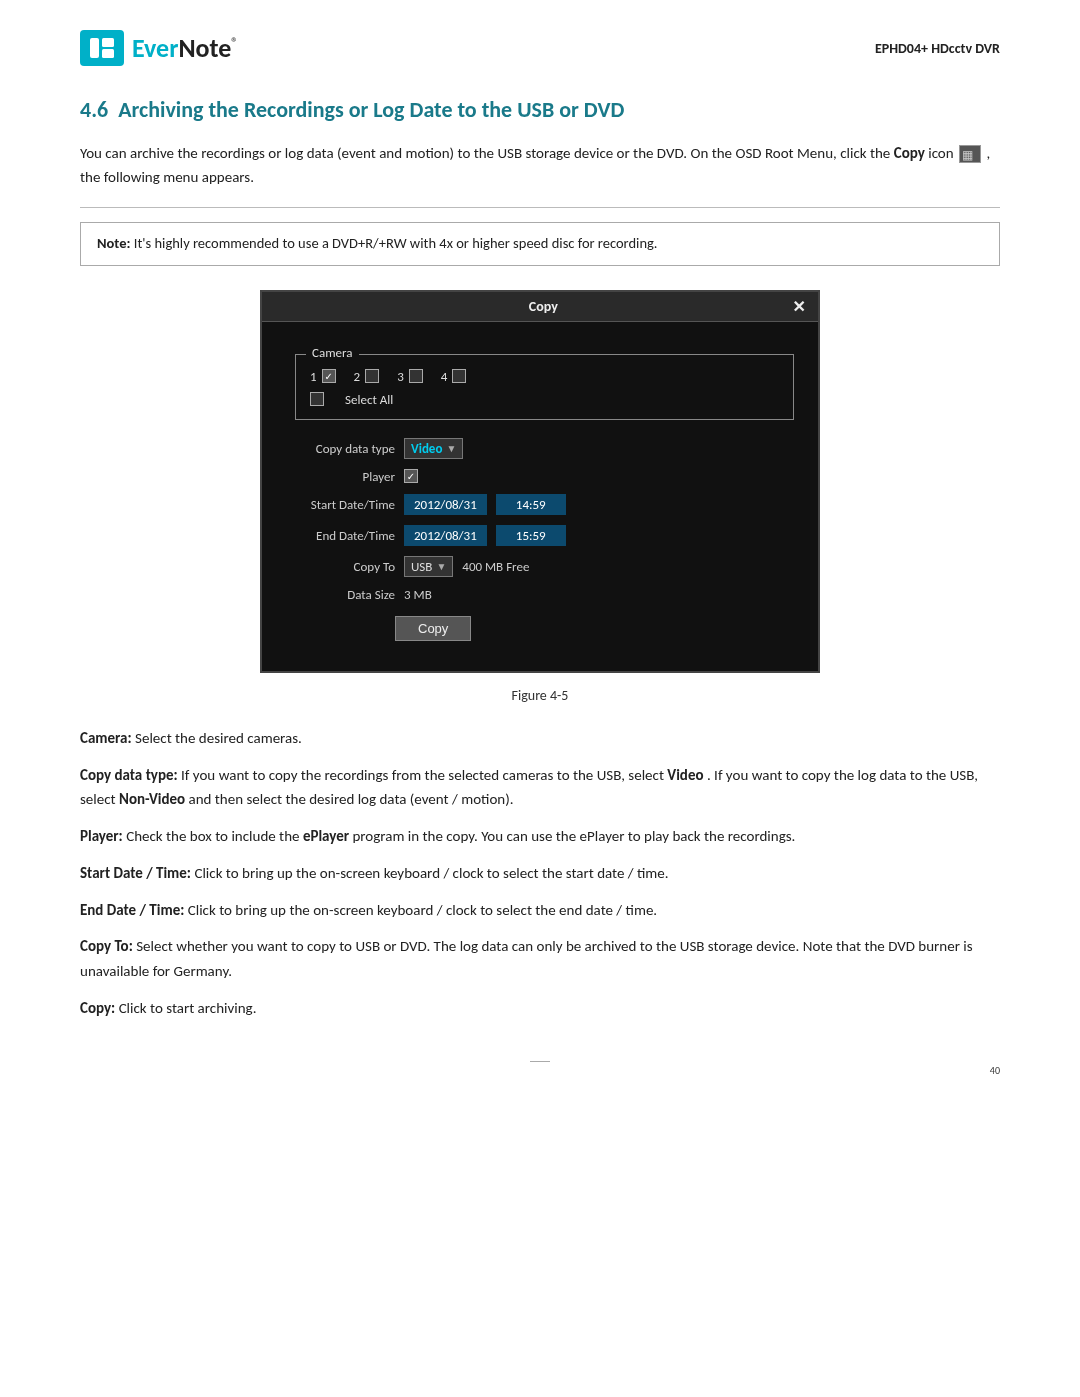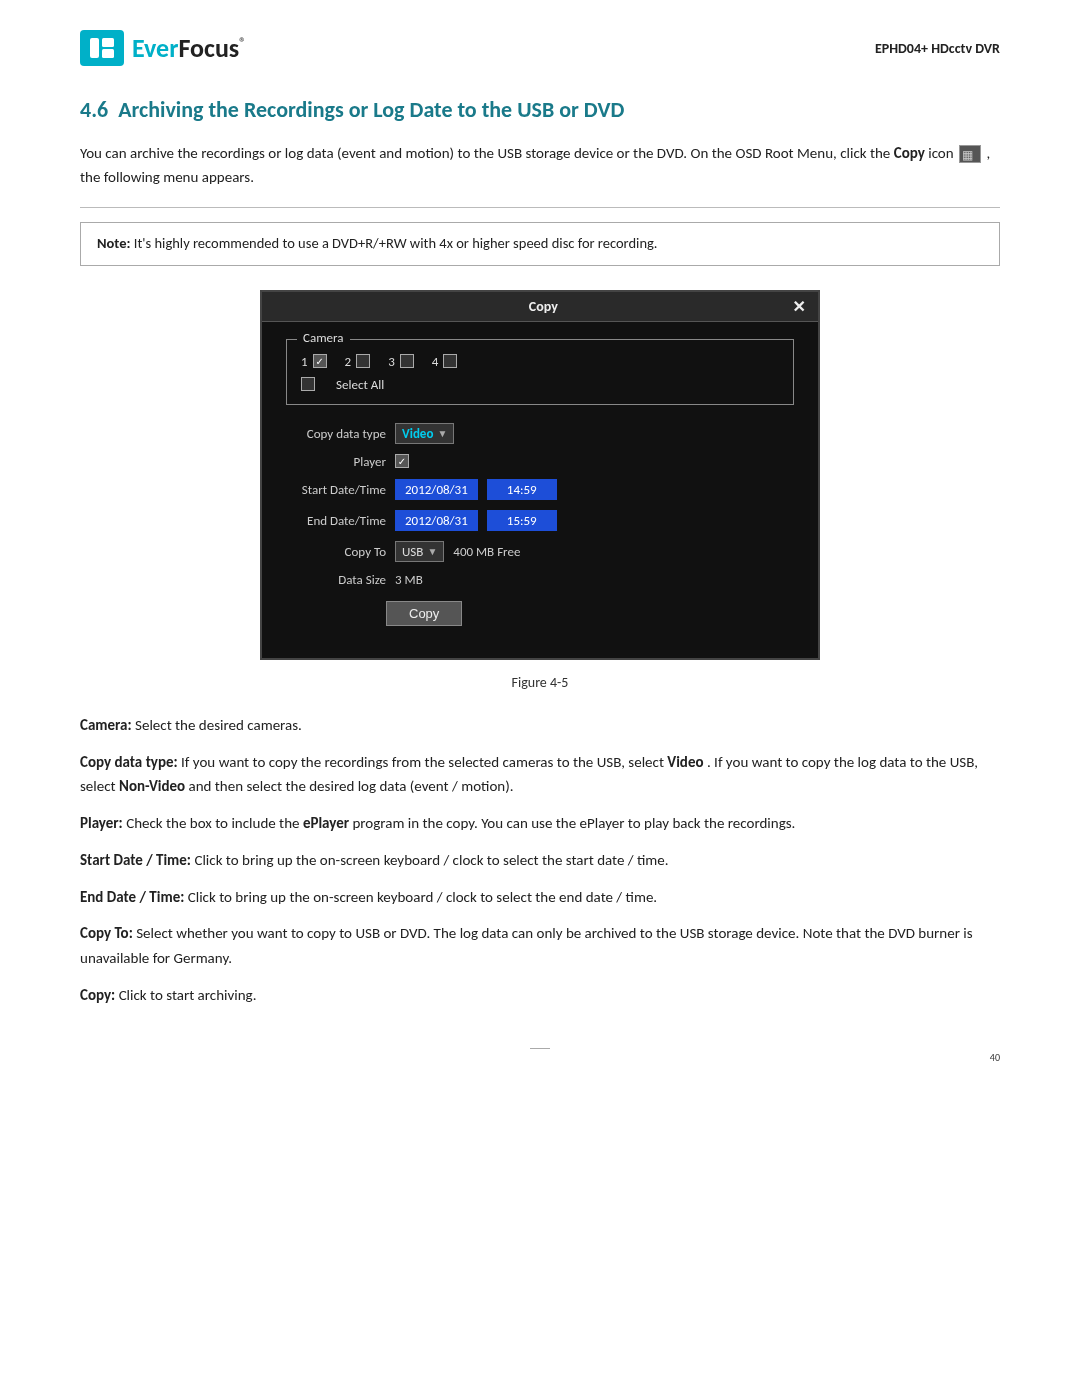--- a/index.html
+++ b/index.html
@@ -112,21 +112,22 @@
       flex: 1;
       text-align: center;
     }
     .dvr-close-btn {
       color: #eee;
       font-size: 16px;
       cursor: pointer;
       font-weight: bold;
     }
     .dvr-body {
-      padding: 17px 24px 20px 24px;
+      padding: 32px 24px 20px 24px;
+      margin-left: 9px;
     }
 
     
     .camera-group {
       border: 1px solid #888;
       padding: 10px 14px 12px 14px;
       margin-bottom: 18px;
       position: relative;
     }
     .camera-legend {
@@ -179,21 +180,21 @@
       margin-bottom: 10px;
       gap: 9px;
     }
     .dvr-label {
       color: #ccc;
       font-size: 13px;
       min-width: 100px;
       text-align: right;
     }
     .dvr-value-box {
-      background: #1d4ed8;
+      background: #0c4a6e;
       color: #fff;
       padding: 3px 10px;
       font-size: 13px;
       min-width: 70px;
       text-align: center;
     }
     .dvr-dropdown {
       background: #333;
       border: 1px solid #777;
       color: #ddd;
@@ -277,21 +278,21 @@
 <div class="header">
   <div class="logo">
     <div class="logo-icon">
       <svg width="28" height="28" viewBox="0 0 28 28" fill="none">
         <rect x="2" y="4" width="9" height="20" rx="2" fill="white"></rect>
         <rect x="14" y="4" width="12" height="9" rx="1.5" fill="white"></rect>
         <rect x="14" y="15" width="12" height="9" rx="1.5" fill="white"></rect>
       </svg>
     </div>
     <div style="font-size:26px;font-weight:bold;color:#222;font-family:Calibri,Arial,sans-serif;">
-      <span style="color:#00b0c8;">Ever</span><span>Focus</span><sup style="font-size:13px;color:#555;">®</sup>
+      <span style="color:#00b0c8;">Ever</span><span>Note</span><sup style="font-size:13px;color:#555;">®</sup>
     </div>
   </div>
   <div class="header-right">EPHD04+  HDcctv DVR</div>
 </div>
 
 <div class="section-title">
   <span>4.6</span>&nbsp;&nbsp;<span>Archiving the Recordings or Log Date to the USB or DVD</span>
 </div>
 
 <div class="body-text">

